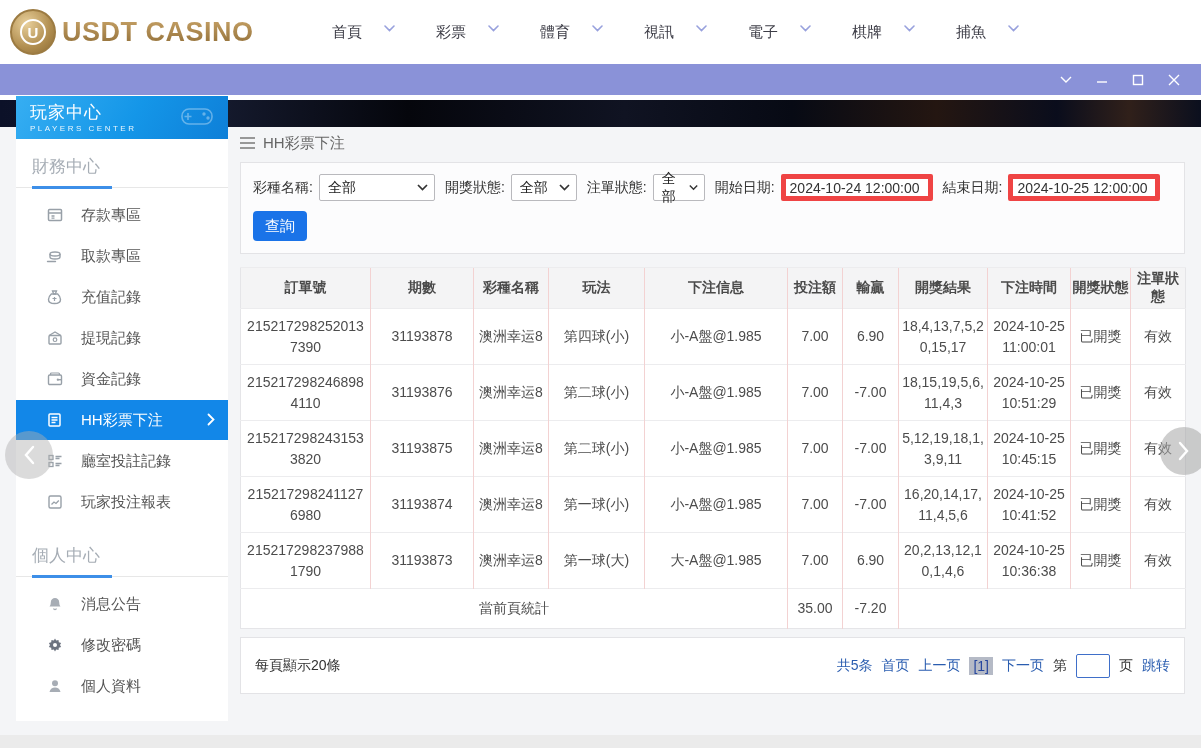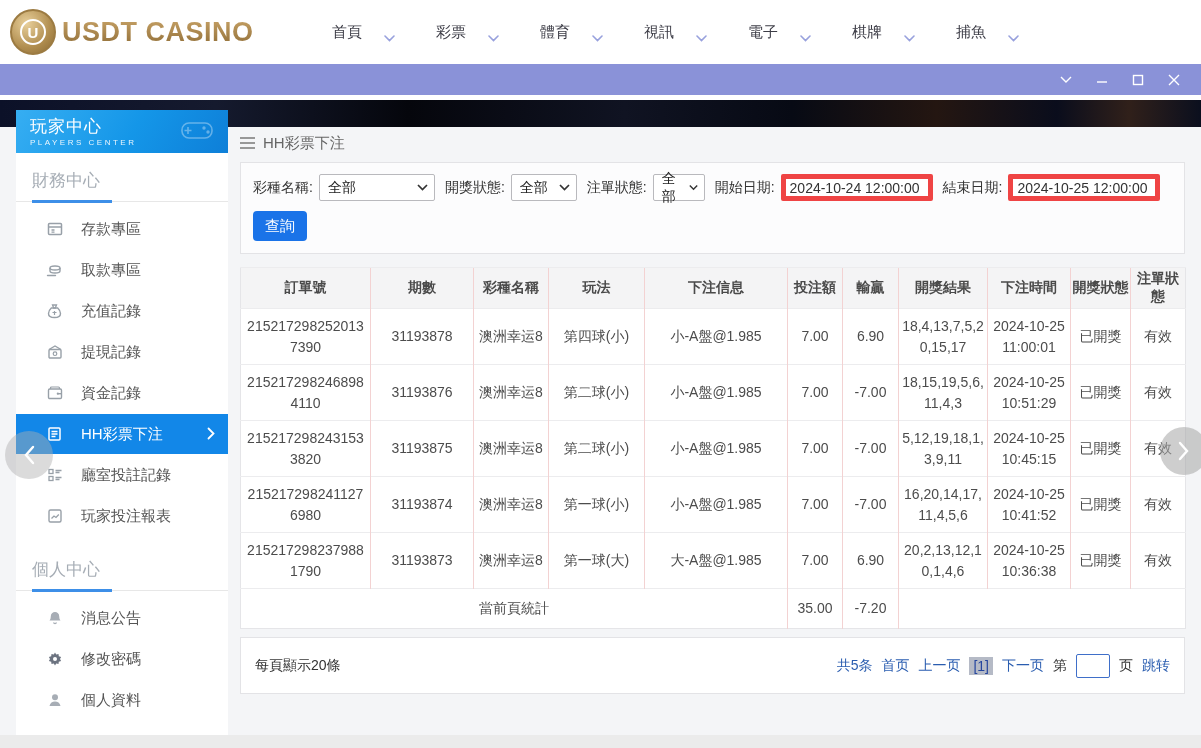--- a/index.html
+++ b/index.html
@@ -11,39 +11,39 @@
   #header { position:absolute; left:0; top:0; width:1201px; height:64px; background:#fff; display:flex; align-items:center; }
   .logo { display:flex; align-items:center; gap:6px; margin-left:10px; }
   .logo-badge { width:46px; height:46px; border-radius:50%;
     background:radial-gradient(circle at 35% 30%, #e8cf9a, #b08d4f 60%, #8a6a34);
     display:flex; align-items:center; justify-content:center;
     border:2px solid #9c7b42; color:#fff; font-weight:bold; font-size:20px; }
   .logo-badge span { display:flex; width:26px; height:26px; border:2px solid #fff; border-radius:50%; align-items:center; justify-content:center; font-size:15px; }
   .logo-text { font-size:27px; font-weight:bold; letter-spacing:0.5px;
     background:linear-gradient(180deg,#c9a468,#8d6b35); -webkit-background-clip:text; background-clip:text; color:transparent; }
   #nav { display:flex; margin-left:58px; }
-  .nav-item { width:104px; display:flex; align-items:flex-end; justify-content:center; gap:22px;
+  .nav-item { width:104px; display:flex; align-items:flex-start; justify-content:center; gap:22px;
     font-size:15px; color:#3c3c46; cursor:pointer; }
   .nav-item svg { margin-top:2px; }
 
   
   #titlebar { position:absolute; left:0; top:64px; width:1201px; height:31px; background:#8a92d8;
     display:flex; align-items:center; justify-content:flex-end; gap:10px; padding-right:14px; }
   .win-btn { width:26px; height:22px; display:flex; align-items:center; justify-content:center; cursor:pointer; }
 
   
   #darkstrip { position:absolute; left:0; top:100px; width:1201px; height:27px;
     background:linear-gradient(90deg,#0c1128 0%,#151a2e 18%,#05060c 34%,#101322 52%,#070a14 66%,#241611 78%,#0a0d1c 88%,#30201a 94%,#0b0f1e 100%); }
 
   
   #main { position:absolute; left:0; top:127px; width:1201px; height:608px; background:#f4f5f7; }
   #bottomstrip { position:absolute; left:0; top:735px; width:1201px; height:13px; background:#ebebeb; }
 
   
-  #sidebar { position:absolute; left:16px; top:110px; width:212px; height:625px; background:#fff; z-index:5; overflow:hidden; }
+  #sidebar { position:absolute; left:16px; top:96px; width:212px; height:625px; background:#fff; z-index:5; overflow:hidden; }
   .sb-head { height:43px; background:linear-gradient(120deg,#36aef2 0%,#1496e8 55%,#0e7fd8 100%);
     color:#fff; padding:5px 0 0 14px; position:relative; }
   .sb-head .t1 { font-size:17px; letter-spacing:1px; }
   .sb-head .t2 { font-size:8px; letter-spacing:2.5px; opacity:.9; }
   .sb-head svg.pad { position:absolute; right:14px; top:8px; opacity:.35; }
   .sb-sec-title { font-size:17px; color:#a6adb5; padding:16px 0 9px 16px; }
   .sb-divider { position:relative; height:1px; background:#e7e7e7; margin:0; }
   .sb-divider::after { content:""; position:absolute; left:16px; top:-1px; width:80px; height:3px; background:#3d8fe8; }
   .sb-item { height:40px; display:flex; align-items:center; gap:18px; padding-left:30px;
     font-size:15px; color:#555; cursor:pointer; position:relative; margin-top:1px; }

